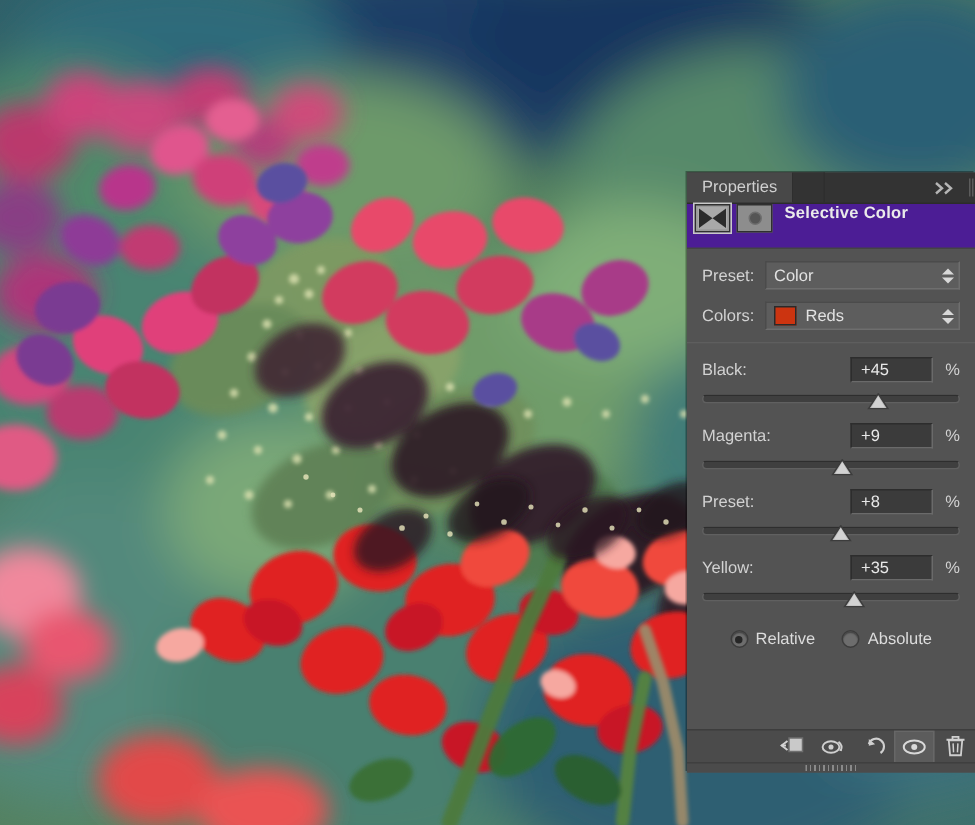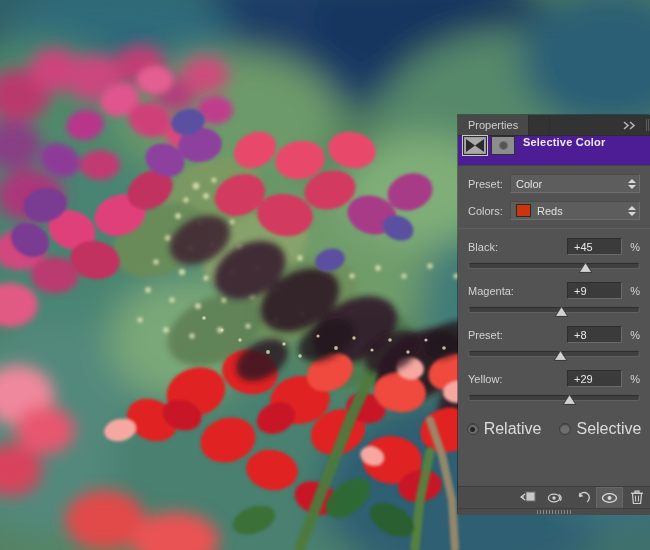--- a/index.html
+++ b/index.html
@@ -280,21 +280,21 @@
     margin-right: 5px;
     display: flex; align-items: center; justify-content: center;
     flex: 0 0 auto;
   }
   .radio-dot.on::after {
     content: "";
     width: 5px; height: 5px;
     border-radius: 50%;
     background: #262626;
   }
-  .radio-label { font-size: 16px; color: #dcdcdc; }
+  .radio-label { font-size: 11px; color: #dcdcdc; }
 
   
   .panel-footer {
     height: 22px;
     background: #4b4b4b;
     border-top: 1px solid #3d3d3d;
     display: flex;
     align-items: center;
     justify-content: flex-end;
     flex: 0 0 auto;
@@ -678,21 +678,21 @@
                 <svg width="15" height="11" viewBox="0 0 15 11">
                   <path d="M7.5 0.5 L14 10.5 L1 10.5 Z" fill="#b9b9b9" stroke="#3c3c3c" stroke-width="1"></path>
                   <path d="M7.5 2 L12 9.6 L3 9.6 Z" fill="#d2d2d2"></path>
                 </svg>
               </div>
             </div>
           </div>
           <div class="slider-block">
             <div class="slider-head">
               <span class="slider-name">Yellow:</span>
-              <span class="value-input">+29</span>
+              <span class="value-input">+35</span>
               <span class="pct">%</span>
             </div>
             <div class="track-wrap">
               <div class="track"></div>
               <div class="tickline" style="left:58.5%"></div>
               <div class="thumb" style="left:58.5%">
                 <svg width="15" height="11" viewBox="0 0 15 11">
                   <path d="M7.5 0.5 L14 10.5 L1 10.5 Z" fill="#b9b9b9" stroke="#3c3c3c" stroke-width="1"></path>
                   <path d="M7.5 2 L12 9.6 L3 9.6 Z" fill="#d2d2d2"></path>
                 </svg>
@@ -701,21 +701,21 @@
           </div>
         </div>
 
       <div class="radio-row">
         <div class="radio-item">
           <span class="radio-dot on"></span>
           <span class="radio-label">Relative</span>
         </div>
         <div class="radio-item">
           <span class="radio-dot"></span>
-          <span class="radio-label">Selective</span>
+          <span class="radio-label">Absolute</span>
         </div>
       </div>
     </div>
 
     <div class="panel-footer">
       <div class="fbtn">
         <svg width="17" height="15" viewBox="0 0 17 15">
           <rect x="6" y="2" width="9" height="9" fill="#c9c9c9" stroke="#6f6f6f"></rect>
           <path d="M5 4 L1 7 L5 10" stroke="#d2d2d2" stroke-width="1.3" fill="none"></path>
           <path d="M1 7 L4 7" stroke="#d2d2d2" stroke-width="1.3"></path>

